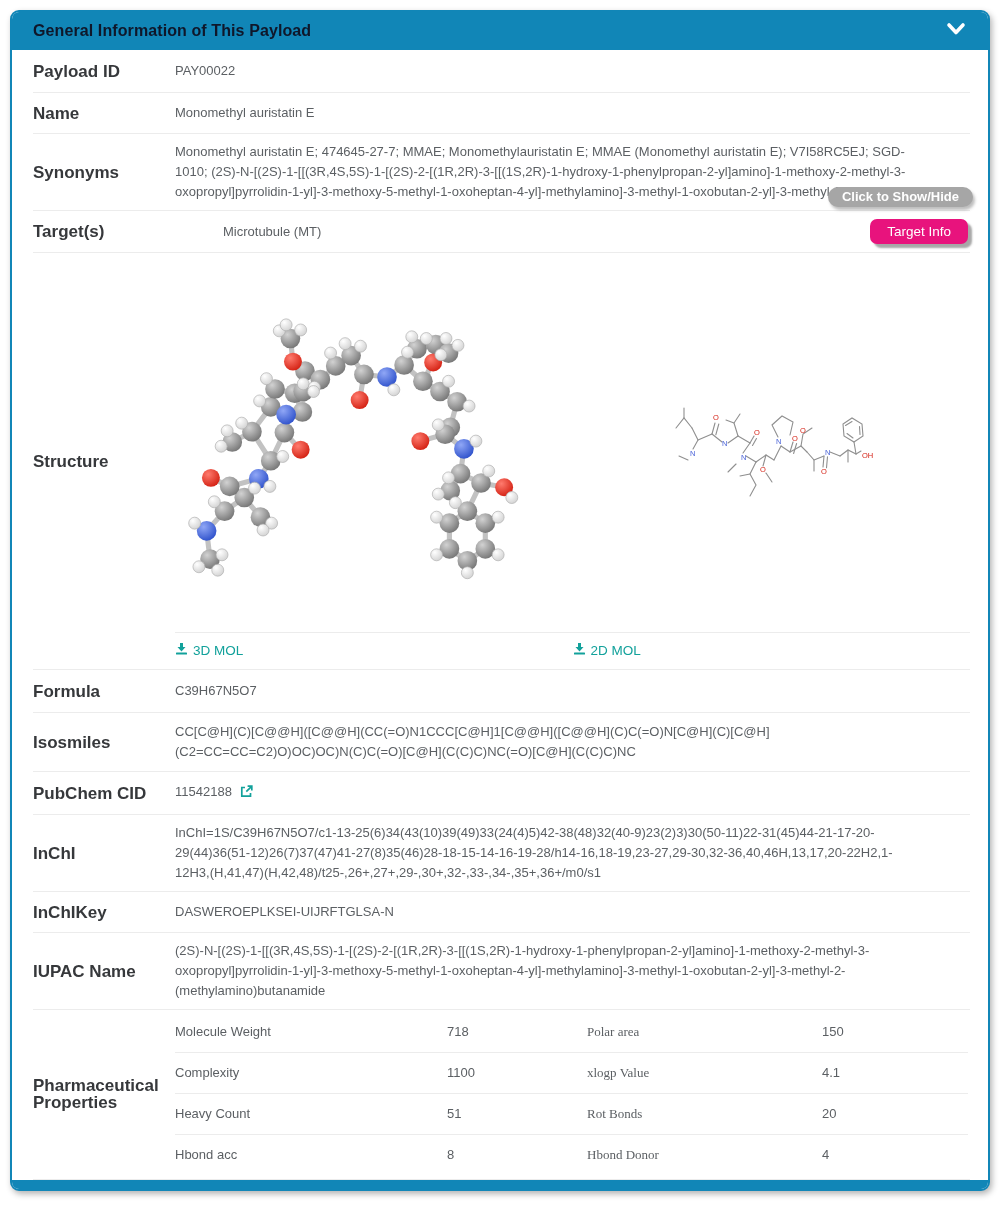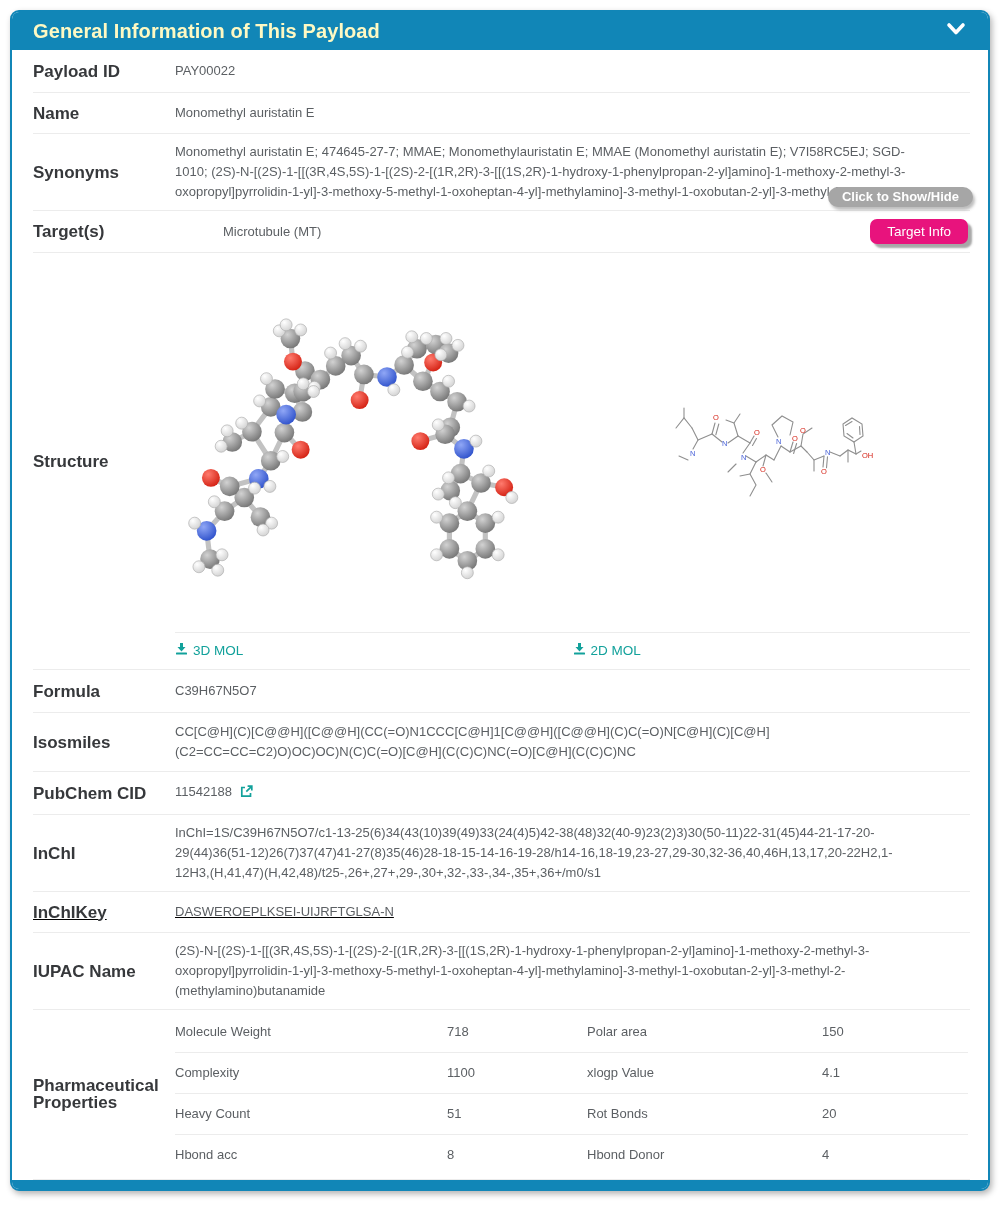--- a/index.html
+++ b/index.html
@@ -16,21 +16,21 @@
   body{font-family:"Liberation Sans","DejaVu Sans",sans-serif;width:1000px;}
   .page{width:1000px;padding:10px;}
   .card{
     width:980px;background:#fff;border:2px solid var(--accent);
     border-radius:9px;box-shadow:2px 3px 6px rgba(0,0,0,.3);overflow:hidden;
   }
   .card-header{
     height:38px;background:var(--accent);display:flex;align-items:center;
     padding:0 21px;cursor:pointer;
   }
-  .card-title{color:#fef9c3;font-size:20px;font-weight:bold;letter-spacing:.1px;}
+  .card-title{color:#0f172a;font-size:16px;font-weight:bold;letter-spacing:.1px;}
   .chev{margin-left:auto;}
   .row{
     display:flex;align-items:center;
     margin:0 18px 0 21px;border-bottom:1px solid var(--divider);
     padding:9px 0;position:relative;
   }
   .row:last-of-type{border-bottom:1px solid var(--divider);}
   .lbl{flex:0 0 142px;font-size:17px;font-weight:bold;color:var(--label);line-height:17px;}
   .val{flex:1;font-size:13px;color:var(--value);line-height:20px;word-break:break-word;min-width:0;padding-right:2px;}
   .prewrap{white-space:pre-wrap;}
@@ -56,21 +56,21 @@
   .link-half{flex:1 1 50%;display:flex;}
   .mol-link{display:inline-flex;align-items:center;gap:5px;color:var(--link);font-size:13.5px;text-decoration:none;cursor:pointer;}
   .ext-ico{margin-left:4px;vertical-align:-2px;cursor:pointer;}
   .cid-link{cursor:pointer;}
   
   .ptable{width:100%;}
   .prow{display:flex;align-items:center;padding:10px 0;}
   .prow + .prow{border-top:1px solid var(--divider);}
   .pk1{flex:0 0 272px;}
   .pv1{flex:0 0 140px;}
-  .pk2{flex:0 0 235px;}
+  .pk2{flex:0 0 235px;font-family:Liberation Serif, serif;}
   .pv2{flex:1;}
   .row-pharma{padding:2px 0 4px;}
   .card-footer{height:9px;background:var(--accent);}
   
   .b{stroke:#c2c2c2;stroke-width:6;fill:none;stroke-linecap:round;stroke-linejoin:round;}
   .atom-h{stroke:#b0b0b0;stroke-width:.8;}
   .mol2d line,.mol2d polyline,.mol2d polygon{stroke:#8f8f8f;stroke-width:1.1;fill:none;stroke-linecap:round;}
   .mol2d text{font-family:"Liberation Sans",sans-serif;font-size:7.5px;}
   .t-n{fill:#4a63d8;} .t-o{fill:#d42015;}
 </style>
@@ -365,21 +365,21 @@
       </div>
     </div>
 
     <div class="row" style="padding:8px 0;">
       <div class="lbl">InChI</div>
       <div class="val prewrap">InChI=1S/C39H67N5O7/c1-13-25(6)34(43(10)39(49)33(24(4)5)42-38(48)32(40-9)23(2)3)30(50-11)22-31(45)44-21-17-20-
 29(44)36(51-12)26(7)37(47)41-27(8)35(46)28-18-15-14-16-19-28/h14-16,18-19,23-27,29-30,32-36,40,46H,13,17,20-22H2,1-
 12H3,(H,41,47)(H,42,48)/t25-,26+,27+,29-,30+,32-,33-,34-,35+,36+/m0/s1</div>
     </div>
 
-    <div class="row" style="padding:10px 0;text-decoration:underline;">
+    <div class="row" style="padding:10px 0;">
       <div class="lbl">InChIKey</div>
       <div class="val">DASWEROEPLKSEI-UIJRFTGLSA-N</div>
     </div>
 
     <div class="row" style="padding:8px 0;">
       <div class="lbl">IUPAC Name</div>
       <div class="val prewrap">(2S)-N-[(2S)-1-[[(3R,4S,5S)-1-[(2S)-2-[(1R,2R)-3-[[(1S,2R)-1-hydroxy-1-phenylpropan-2-yl]amino]-1-methoxy-2-methyl-3-
 oxopropyl]pyrrolidin-1-yl]-3-methoxy-5-methyl-1-oxoheptan-4-yl]-methylamino]-3-methyl-1-oxobutan-2-yl]-3-methyl-2-
 (methylamino)butanamide</div>
     </div>

